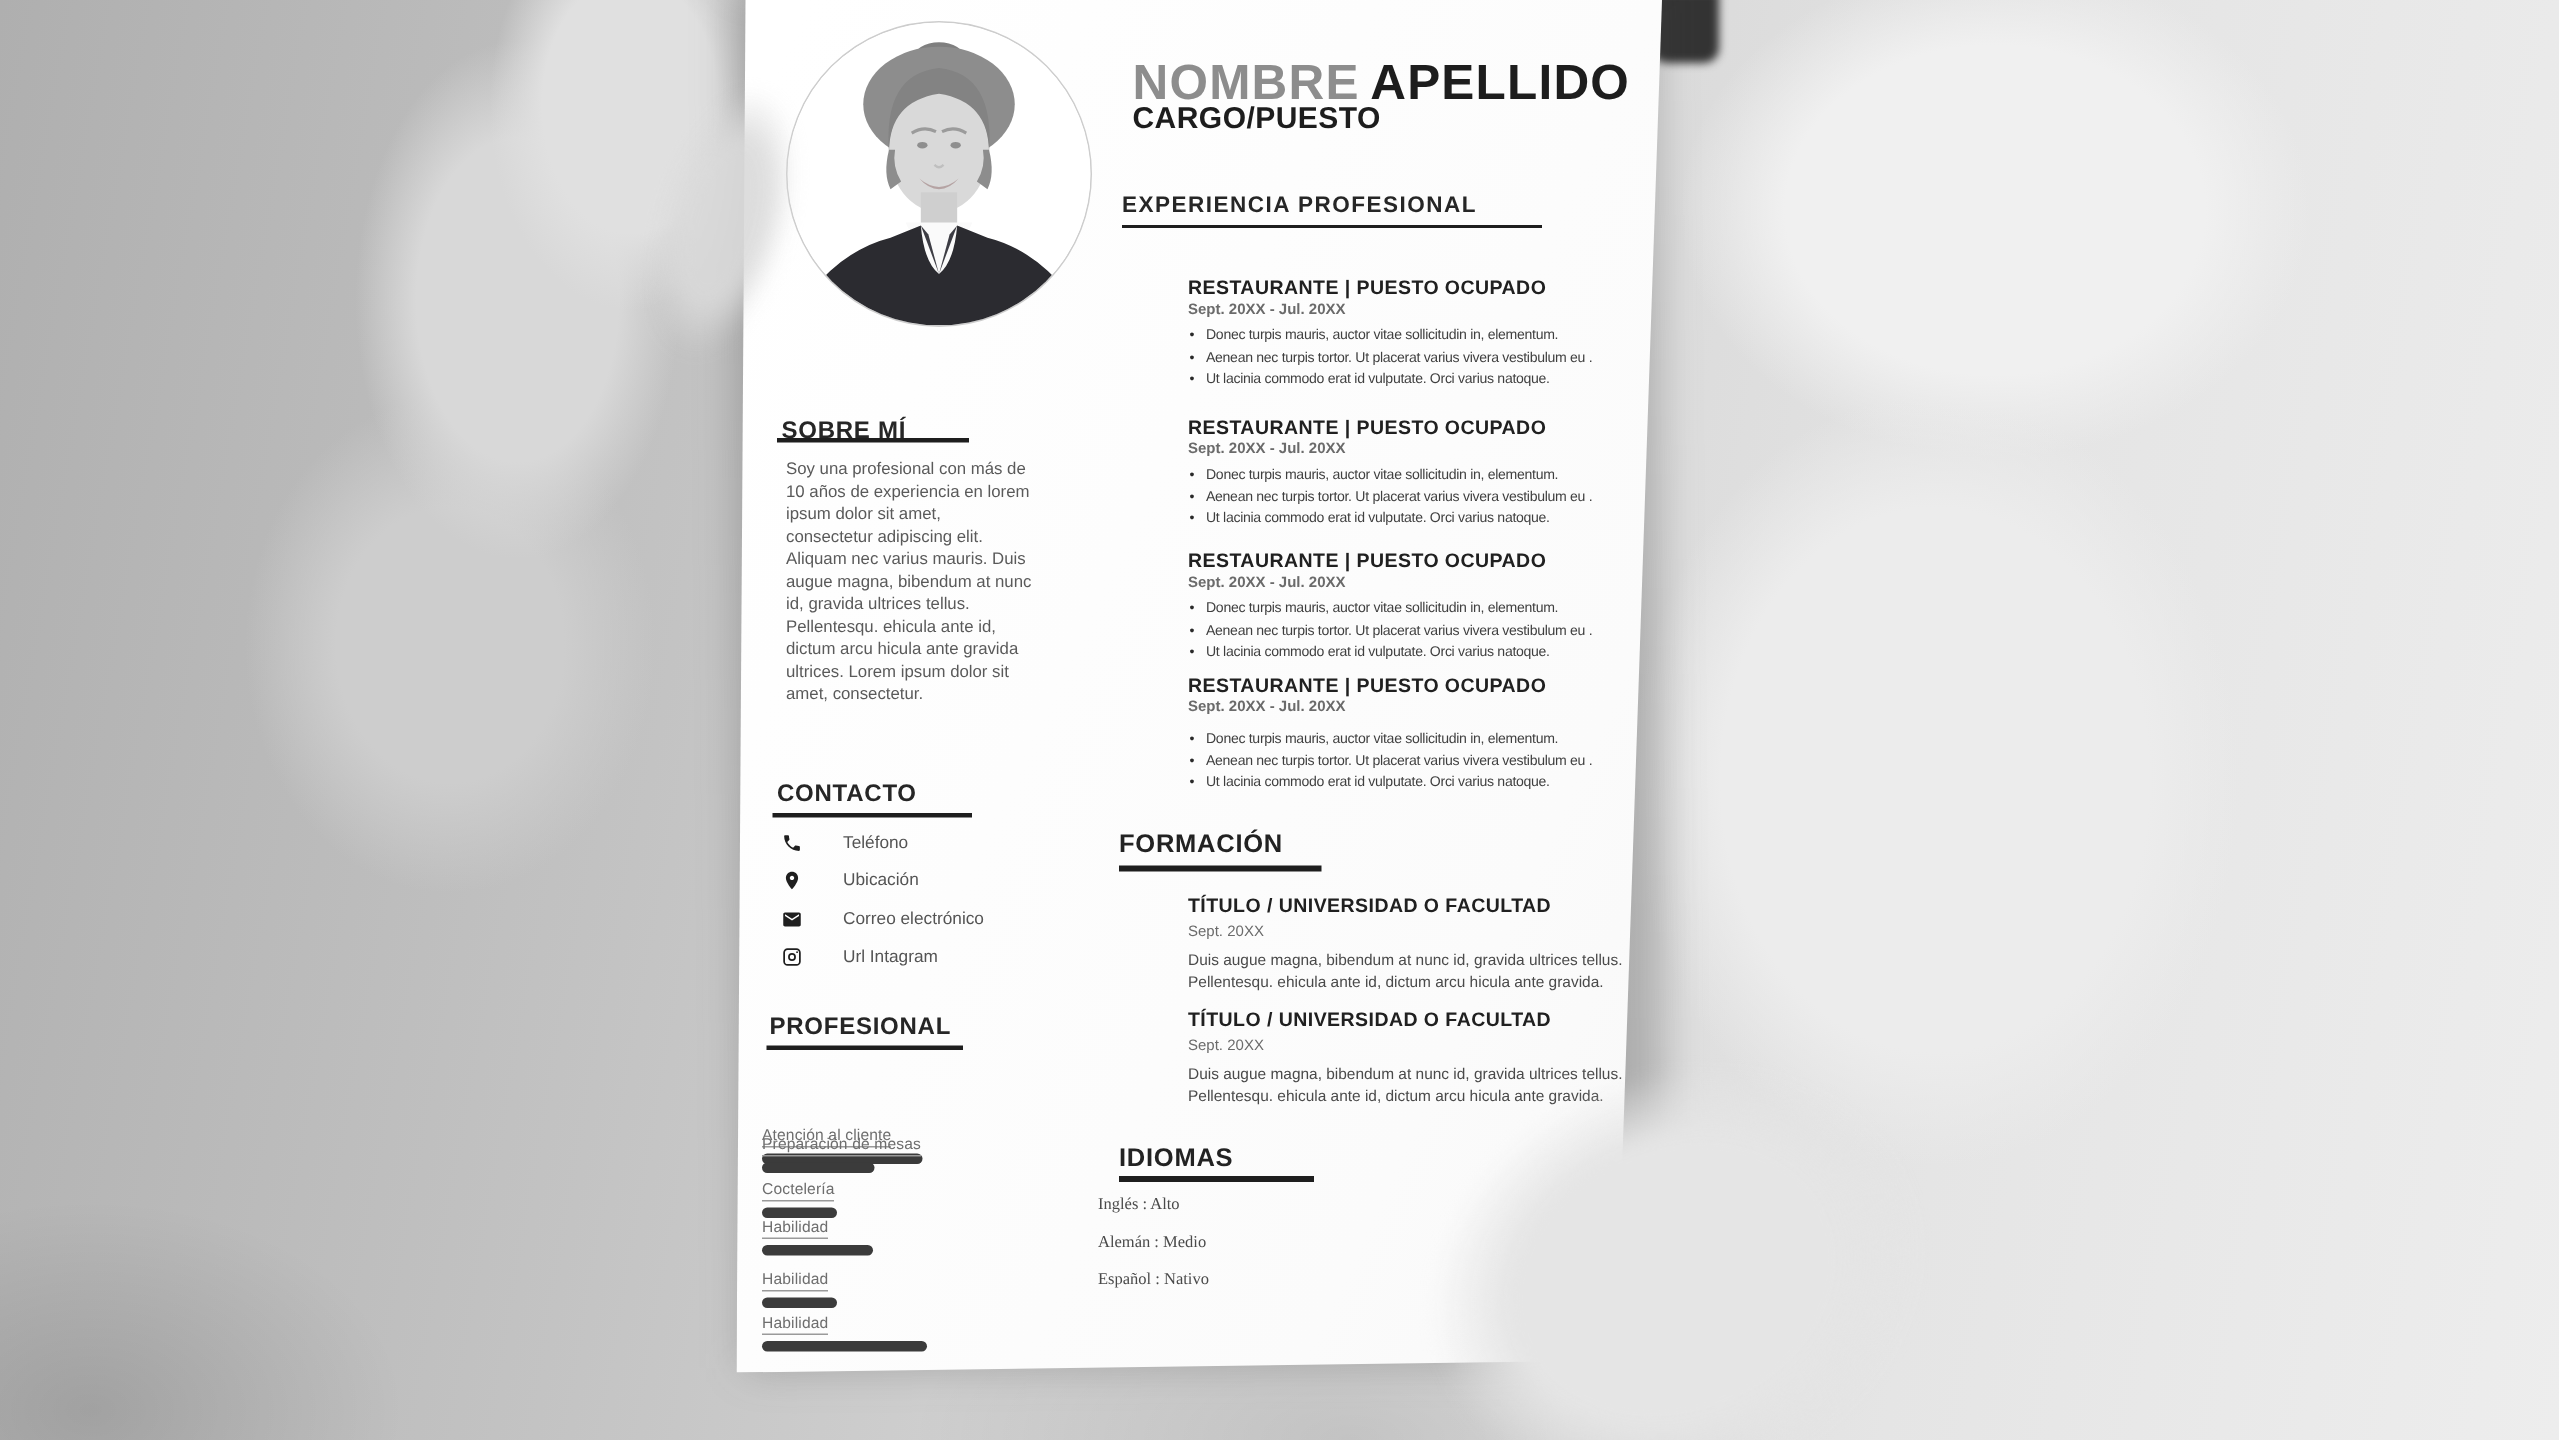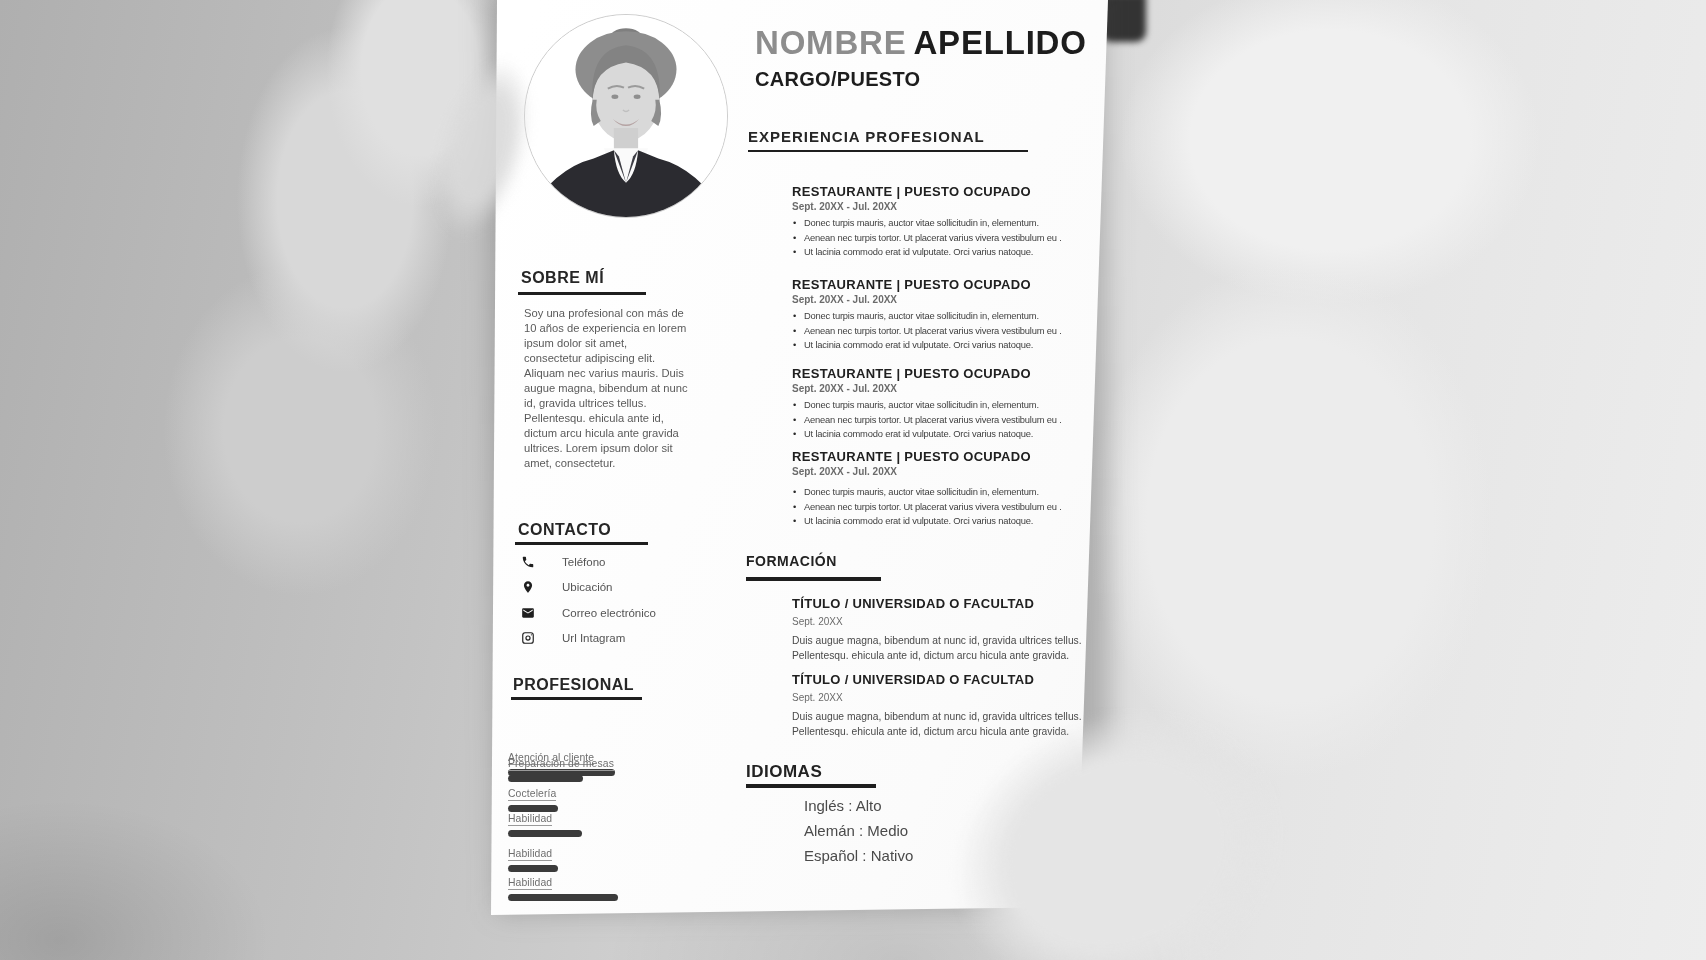--- a/index.html
+++ b/index.html
@@ -31,29 +31,29 @@
   
   .paper { position:absolute; inset:0;
      clip-path:polygon(497px 0px, 1108px 0px, 1077px 907px, 491px 915px);
      background:linear-gradient(115deg,#ffffff 25%, #fbfbfb 60%, #f1f1f1 95%); }
   .abs { position:absolute; }
   
   .photo { left:524px; top:14px; width:202px; height:202px; border-radius:50%;
      border:1px solid #cdcdcd; overflow:hidden; background:#fff; }
   .photo svg { display:block; width:100%; height:100%; }
   
-  .name  { left:755px; top:24px; font-size:33px; font-weight:bold; letter-spacing:0.8px; white-space:nowrap; }
+  .name  { left:755px; top:36px; font-size:33px; font-weight:bold; letter-spacing:0.8px; white-space:nowrap; }
   .nfirst{ color:#8d8d8d; margin-right:7px; }
   .nlast { color:#1d1d1d; }
   .role  { left:755px; top:68px; font-size:20px; font-weight:bold; color:#1d1d1d; letter-spacing:0.3px; }
   
   .rule { position:absolute; background:#1e1e1e; }
   
   .lsec-h { font-size:16px; font-weight:bold; color:#262626; letter-spacing:0.5px; }
-  .about-h   { left:521px; top:269px;text-align:right; }
+  .about-h   { left:521px; top:279px;text-align:right; }
   .about-u   { left:518px; top:292px; width:128px; height:3px; }
   .about-text{ left:519px; top:301px; width:164px; margin:5px; font-size:11.2px; line-height:15px; color:#5a5a5a; }
   .contact-h { left:518px; top:521px; }
   .contact-u { left:515px; top:542px; width:133px; height:3px; }
   .citem { position:absolute; left:521px; height:18px; display:flex; align-items:center; gap:27px; }
   .citem svg { width:14px; height:14px; flex:0 0 auto; }
   .clabel { font-size:11.5px; color:#545454; }
   .ci0{top:553px} .ci1{top:578px} .ci2{top:604px} .ci3{top:629px}
   .skills-h  { left:513px; top:676px; }
   .skills-u  { left:511px; top:697px; width:131px; height:3px; }
@@ -67,30 +67,30 @@
   .xp-u { left:748px; top:150px; width:280px; height:2px; }
   .xp { position:absolute; left:792px; width:300px; }
   .xp-title { font-size:13px; font-weight:bold; color:#202020; letter-spacing:0.3px; line-height:16px; white-space:nowrap; }
   .xp-date  { font-size:10px; color:#6b6b6b; line-height:13px; margin-top:0;font-weight:bold; }
   .bullets  { list-style:none; margin:3px 0 0 0; padding:0; width:296px; overflow:hidden; }
   .bullets li { position:relative; padding-left:12px; font-size:9.4px; letter-spacing:-0.2px;
                 line-height:14.6px; color:#3f3f3f; white-space:nowrap; }
   .bullets li::before { content:"\2022"; position:absolute; left:1px; top:0; color:#2a2a2a; }
   .xp0{top:184px} .xp1{top:277px} .xp2{top:366px} .xp3{top:449px}
   .xp3 .bullets { margin-top:7px; }
-  .fm-h { left:746px; top:553px; font-size:14px; font-weight:bold; color:#222; letter-spacing:0.5px; }
+  .fm-h { left:746px; top:553px; font-size:17px; font-weight:bold; color:#222; letter-spacing:0.5px; }
   .fm-u { left:746px; top:577px; width:135px; height:3.5px; }
   .edu { position:absolute; left:792px; width:302px; }
   .edu-title { font-size:13px; font-weight:bold; color:#202020; letter-spacing:0.3px; line-height:16px; white-space:nowrap; }
   .edu-date  { font-size:10px; color:#6b6b6b; line-height:13px; margin-top:3px; }
   .edu-text  { margin:6px 0 0 0; font-size:10.3px; line-height:14.5px; color:#4a4a4a; }
   .edu0{top:596px} .edu1{top:672px}
   .lg-h { left:746px; top:762px; font-size:17px; font-weight:bold; color:#222; letter-spacing:0.5px; }
   .lg-u { left:746px; top:784px; width:130px; height:3.5px; }
-  .lang { position:absolute; left:804px; font-size:15px; color:#4a4a4a; }
+  .lang { position:absolute; left:732px; font-size:11px; color:#4a4a4a;font-family:Liberation Serif, serif; }
   .lg0{top:797px} .lg1{top:822px} .lg2{top:847px}
 </style>
 </head>
 <body>
 
 <div class="stage">
 
   <div class="hair"></div>
   <div class="paper-shadow"></div>
 

